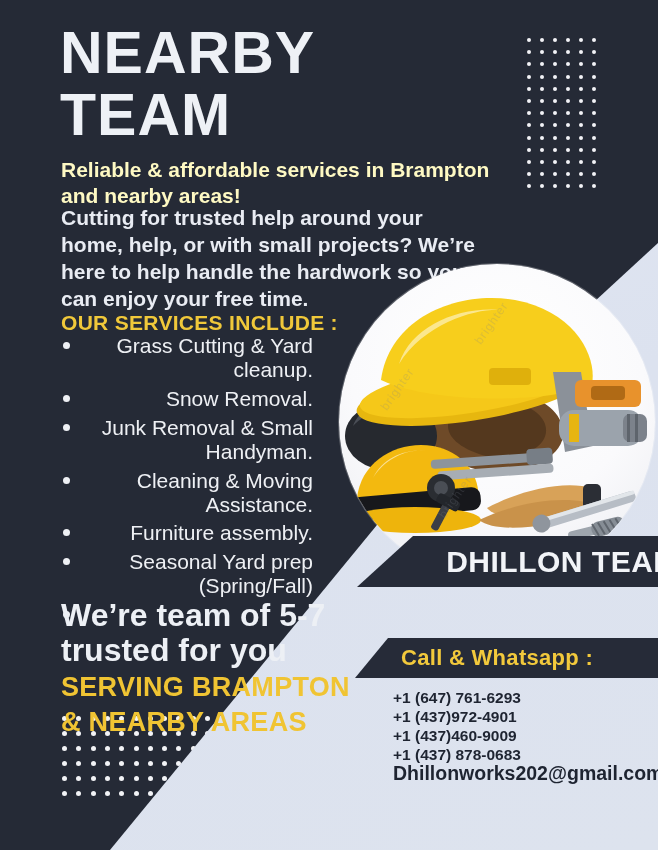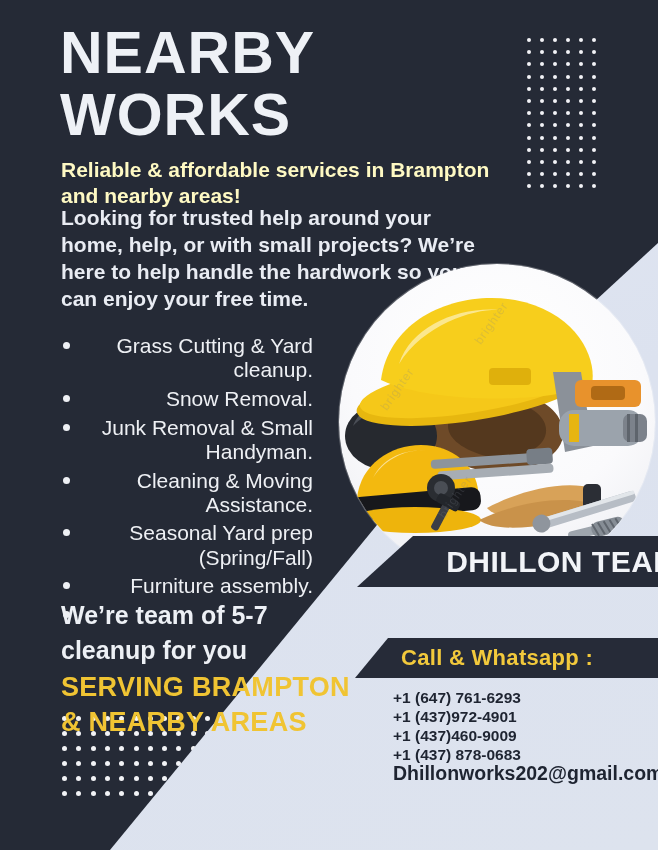--- a/index.html
+++ b/index.html
@@ -41,21 +41,21 @@
   .services{
     position:absolute;left:61px;top:334px;z-index:3;margin:0;padding:0;list-style:none;
     width:252px;color:#eef0f4;font-size:21px;line-height:24.2px;font-weight:400;
   }
   .services li{position:relative;padding-left:24px;margin:0 0 4.5px 0;text-align:right;}
   .services li .bullet{
     position:absolute;left:2px;top:8px;width:7px;height:7px;border-radius:50%;background:#eef0f4;
   }
   .team-note{
     position:absolute;left:61px;top:598px;z-index:3;
-    color:#edf0f5;font-size:25px;line-height:35px;font-weight:700;
+    color:#edf0f5;font-size:32px;line-height:35px;font-weight:700;
   }
   .serving{
     position:absolute;left:61px;top:670px;z-index:3;
     color:#f0c433;font-size:27px;line-height:35px;font-weight:800;letter-spacing:.3px;
   }
   .line{display:block;}
   
   .photo-circle{
     position:absolute;left:339px;top:264px;width:316px;height:316px;z-index:3;
     border-radius:50%;overflow:hidden;
@@ -252,48 +252,49 @@
       <div class="dot" style="left: 114.4px; top: 75px;"></div>
       <div class="dot" style="left: 128.7px; top: 75px;"></div>
       <div class="dot" style="left: 143px; top: 75px;"></div>
       <div class="dot" style="left: 157.3px; top: 75px;"></div>
     </div>
 
   <div class="light-panel"></div>
 
   <div class="title">
     <span class="line">NEARBY</span>
-    <span class="line">WORKS</span>
+    <span class="line">TEAM</span>
   </div>
 
   <div class="tagline">
     <span class="line">Reliable &amp; affordable services in Brampton</span>
     <span class="line">and nearby areas!</span>
   </div>
 
   <div class="intro">
-    <span class="line">Looking for trusted help around your</span>
+    <span class="line">Cutting for trusted help around your</span>
     <span class="line">home, help, or with small projects? We’re</span>
     <span class="line">here to help handle the hardwork so you</span>
     <span class="line">can enjoy your free time.</span>
   </div>
 
+  <div class="services-heading">OUR SERVICES INCLUDE :</div>
   <ul class="services">
     <li><span class="bullet"></span><span>Grass Cutting &amp; Yard cleanup.</span></li>
     <li><span class="bullet"></span><span>Snow Removal.</span></li>
     <li><span class="bullet"></span><span>Junk Removal &amp; Small Handyman.</span></li>
     <li><span class="bullet"></span><span>Cleaning &amp; Moving Assistance.</span></li>
+    <li><span class="bullet"></span><span>Furniture assembly.</span></li>
     <li><span class="bullet"></span><span>Seasonal Yard prep (Spring/Fall)</span></li>
-    <li><span class="bullet"></span><span>Furniture assembly.</span></li>
     <li><span class="bullet"></span></li>
   </ul>
 
   <div class="team-note">
     <span class="line">We’re team of 5-7</span>
-    <span class="line">cleanup for you</span>
+    <span class="line">trusted for you</span>
   </div>
 
   <div class="serving">
     <span class="line">SERVING BRAMPTON</span>
     <span class="line">&amp; NEARBY AREAS</span>
   </div>
 
   <div class="photo-circle">
     <svg width="316" height="316" viewBox="0 0 316 316">
 

